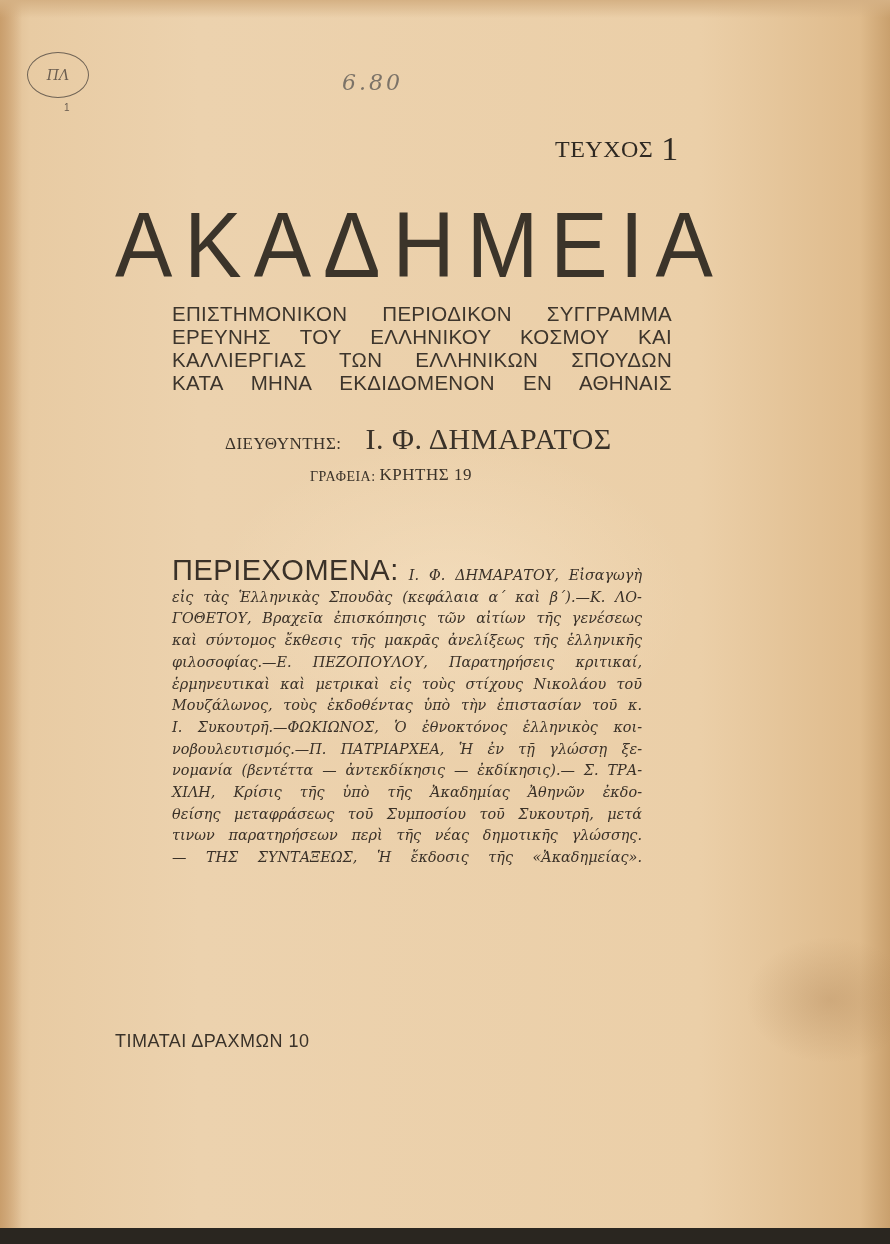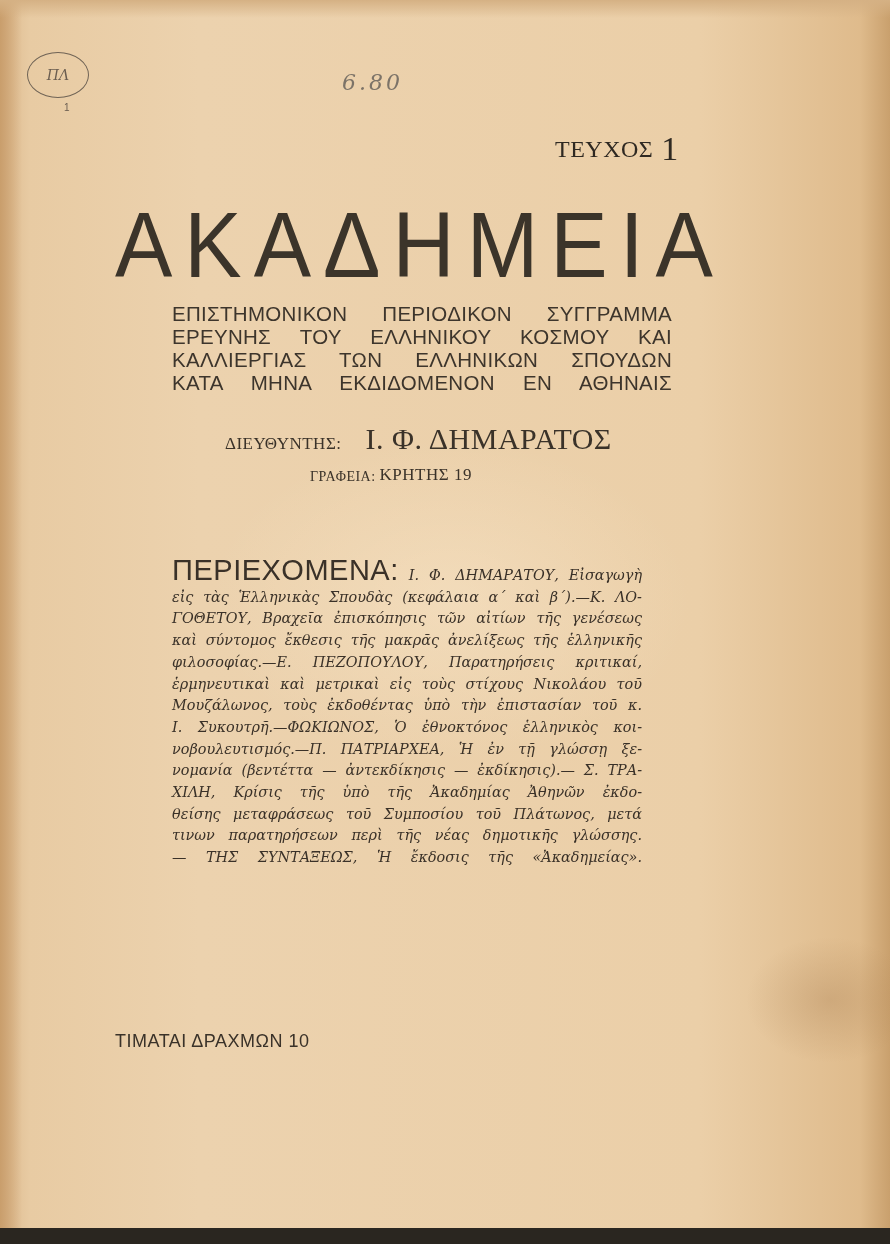--- a/index.html
+++ b/index.html
@@ -134,20 +134,20 @@
     <span class="line">εἰς τὰς Ἑλληνικὰς Σπουδὰς (κεφάλαια α΄ καὶ β΄).—Κ. ΛΟ-</span>
     <span class="line">ΓΟΘΕΤΟΥ, Βραχεῖα ἐπισκόπησις τῶν αἰτίων τῆς γενέσεως</span>
     <span class="line">καὶ σύντομος ἔκθεσις τῆς μακρᾶς ἀνελίξεως τῆς ἑλληνικῆς</span>
     <span class="line">φιλοσοφίας.—Ε. ΠΕΖΟΠΟΥΛΟΥ, Παρατηρήσεις κριτικαί,</span>
     <span class="line">ἑρμηνευτικαὶ καὶ μετρικαὶ εἰς τοὺς στίχους Νικολάου τοῦ</span>
     <span class="line">Μουζάλωνος, τοὺς ἐκδοθέντας ὑπὸ τὴν ἐπιστασίαν τοῦ κ.</span>
     <span class="line">Ι. Συκουτρῆ.—ΦΩΚΙΩΝΟΣ, Ὁ ἐθνοκτόνος ἑλληνικὸς κοι-</span>
     <span class="line">νοβουλευτισμός.—Π. ΠΑΤΡΙΑΡΧΕΑ, Ἡ ἐν τῇ γλώσσῃ ξε-</span>
     <span class="line">νομανία (βεντέττα — ἀντεκδίκησις — ἐκδίκησις).— Σ. ΤΡΑ-</span>
     <span class="line">ΧΙΛΗ, Κρίσις τῆς ὑπὸ τῆς Ἀκαδημίας Ἀθηνῶν ἐκδο-</span>
-    <span class="line">θείσης μεταφράσεως τοῦ Συμποσίου τοῦ Πλάτωνος, μετά</span>
+    <span class="line">θείσης μεταφράσεως τοῦ Συμποσίου τοῦ Συκουτρῆ, μετά</span>
     <span class="line">τινων παρατηρήσεων περὶ τῆς νέας δημοτικῆς γλώσσης.</span>
     <span class="line last">— ΤΗΣ ΣΥΝΤΑΞΕΩΣ, Ἡ ἔκδοσις τῆς «Ἀκαδημείας».</span>
   </div>
 
   <div class="price">ΤΙΜΑΤΑΙ ΔΡΑΧΜΩΝ 10</div>
 </div>
 <div class="bottom-edge"></div>
 
 </body></html>

